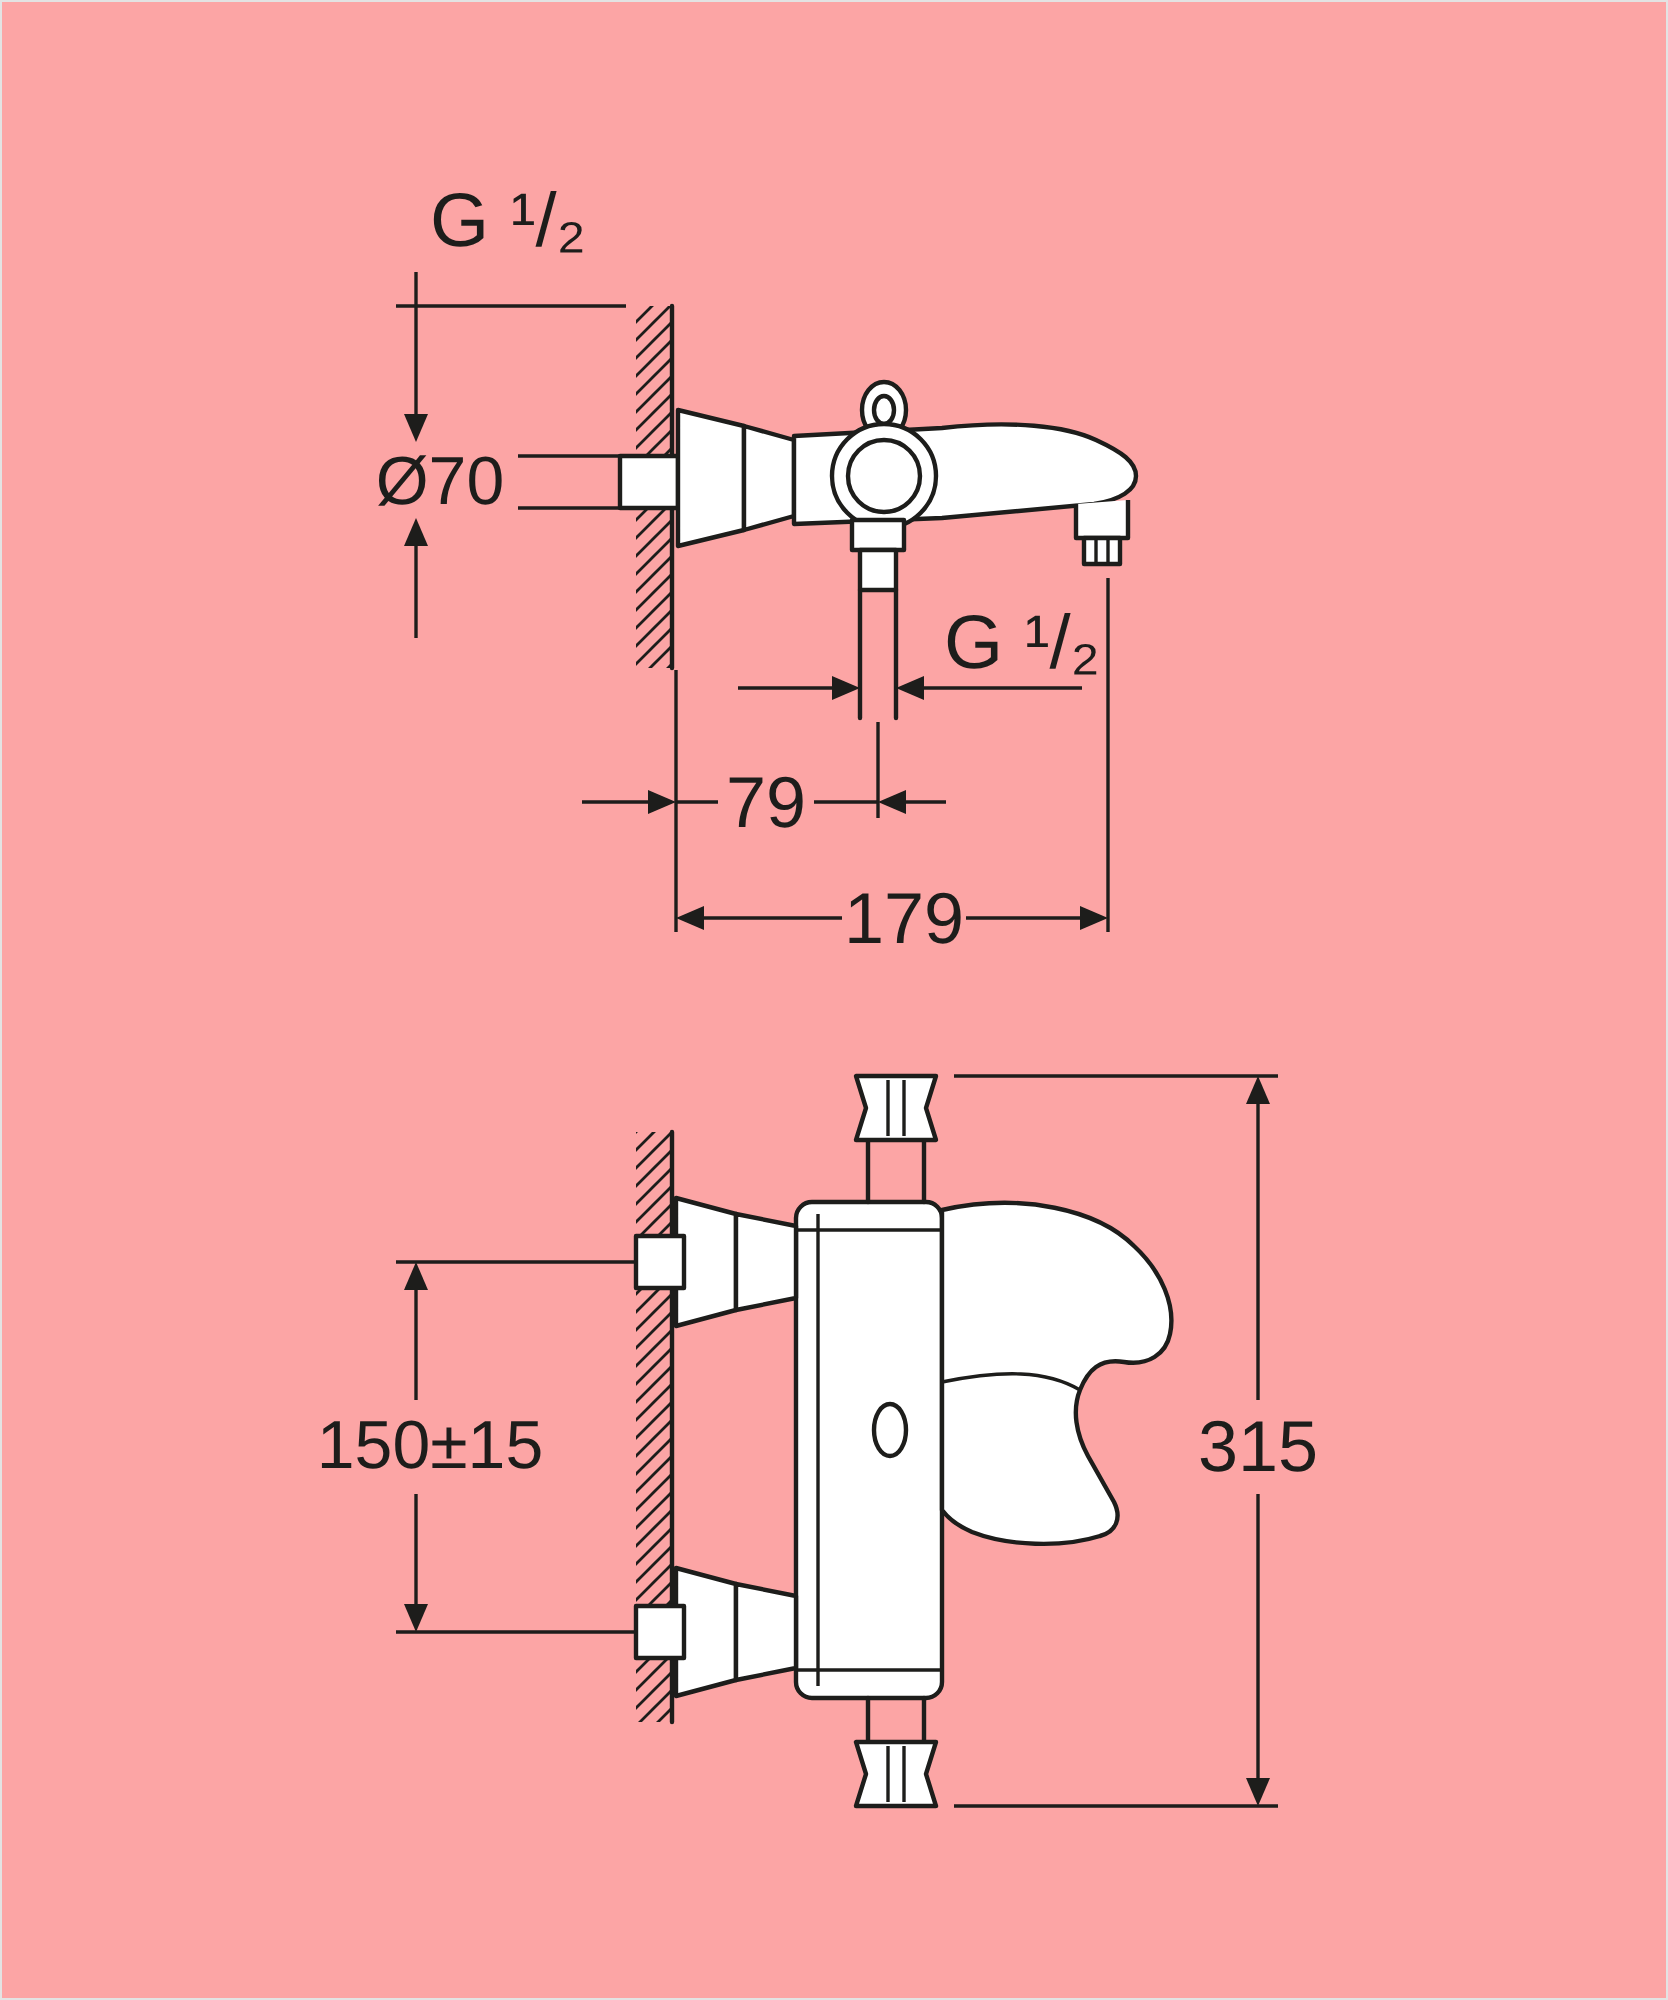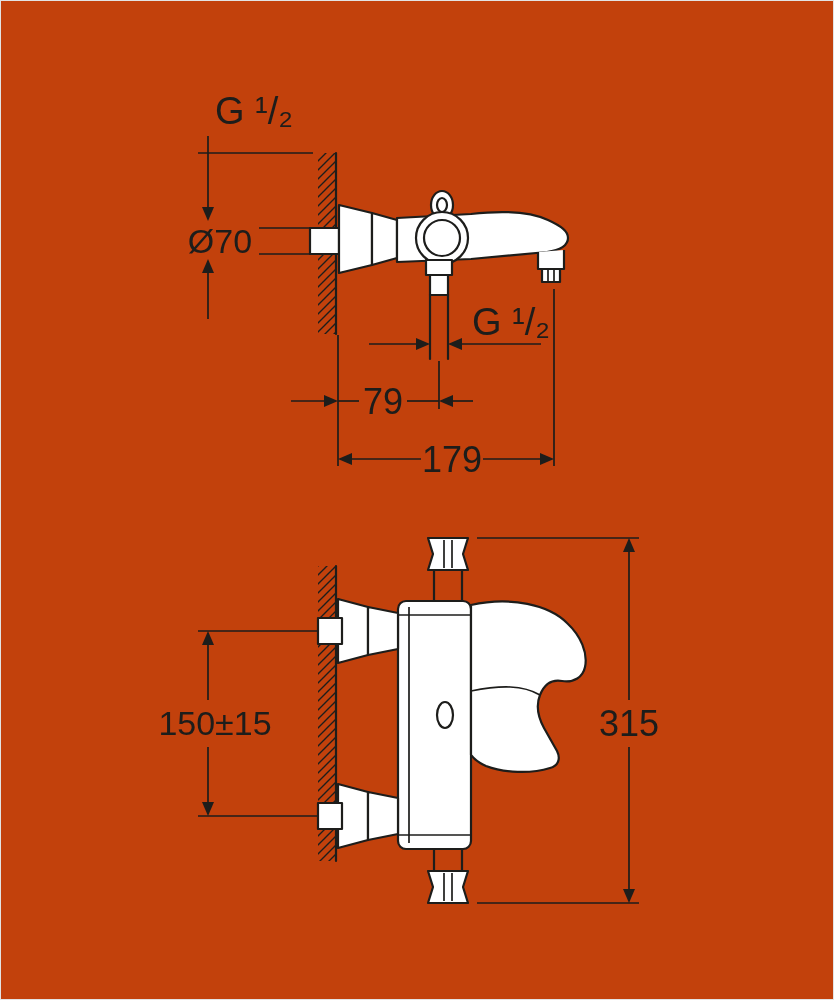--- a/index.html
+++ b/index.html
@@ -1,19 +1,19 @@
 <!DOCTYPE html>
 <html><head>
 <meta charset="utf-8">
 <style>
   html,body{margin:0;padding:0;background:#fff;}
   .page{
     position:relative;
     width:834px;height:1000px;
-    background:#c2410c;
+    background:#fca5a5;
     border:1px solid #e3e3e3;
     box-sizing:border-box;
     font-family:"Liberation Sans", sans-serif;
     overflow:hidden;
     text-decoration:underline;
   }
   svg{display:block;}
   text{
     font-family:"Liberation Sans", sans-serif;
     fill:#1d1d1b;

